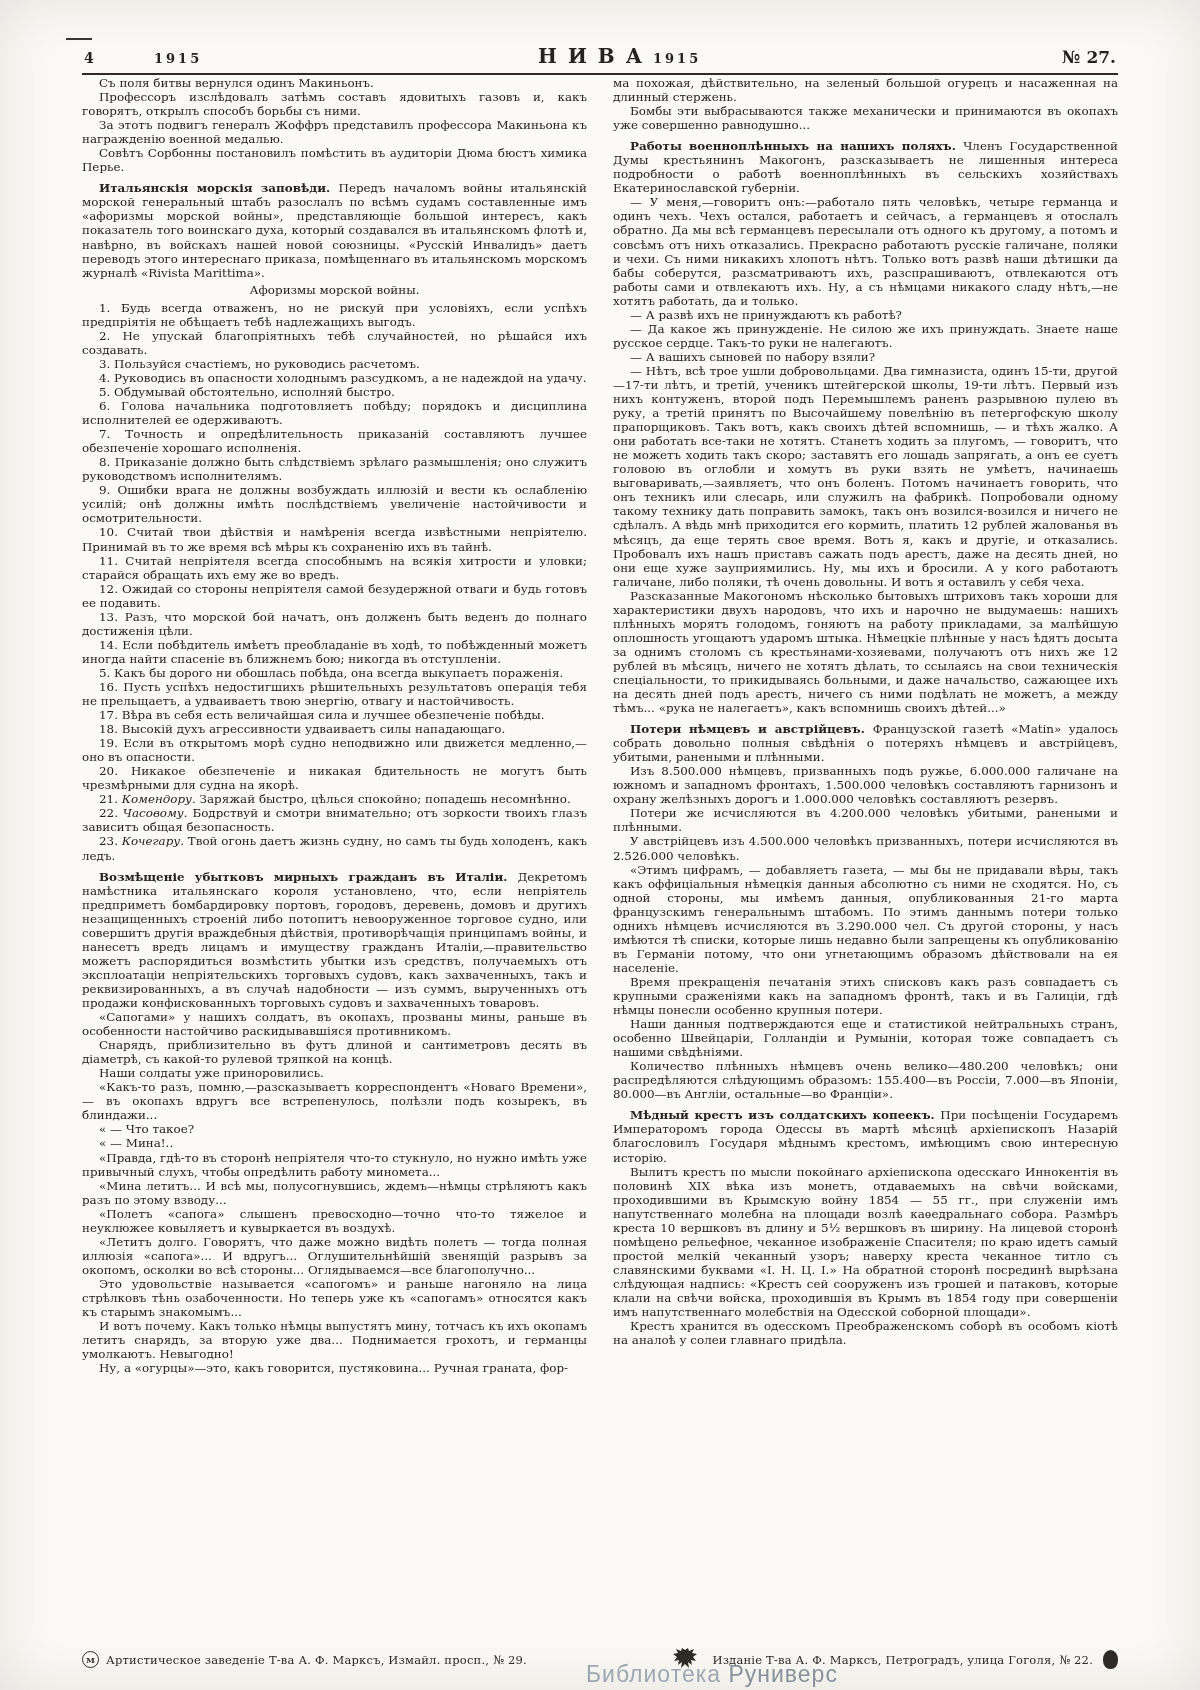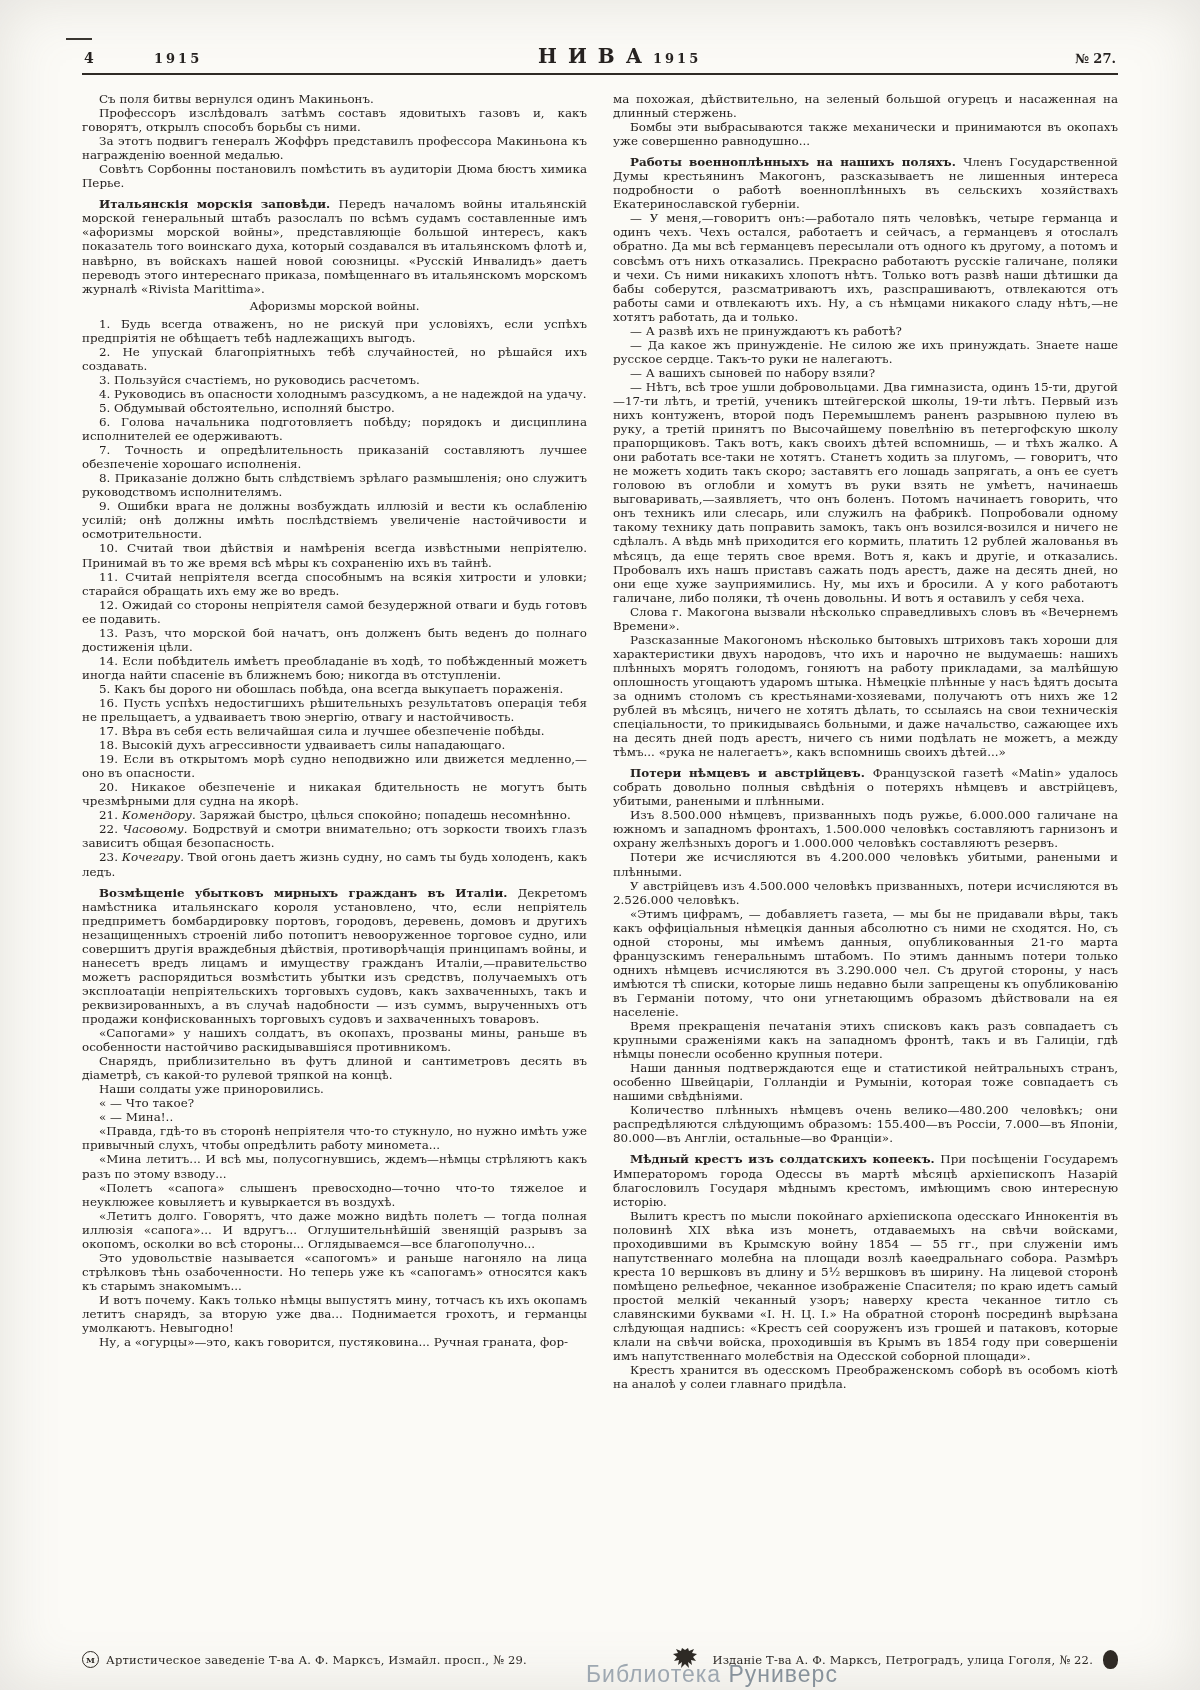--- a/index.html
+++ b/index.html
@@ -19,22 +19,22 @@
   .header {
     display:grid;
     grid-template-columns:70px 1fr auto 1fr 90px;
     align-items:baseline;
     padding:0 2px 5px 2px;
     border-bottom:2px solid #2f2a25;
   }
   .header .pageno { font-weight:bold; font-size:14px; }
   .header .year  { font-weight:bold; font-size:13px; letter-spacing:3px; text-align:left; }
   .header .title { font-weight:bold; font-size:20px; letter-spacing:11px; padding-left:11px; }
-  .header .issue { font-weight:bold; font-size:13px; text-align:right; }
-  .columns { display:flex; gap:26px; margin-top:17px; }
+  .header .issue { font-weight:bold; font-size:17px; text-align:right; }
+  .columns { display:flex; gap:26px; margin-top:1px; }
   .col { width:505px; font-size:11.9px; line-height:14.05px; text-align:justify; }
   .col p { text-indent:17px; }
   .col p.cont { text-indent:0; }
   .col p.center { text-align:center; text-indent:0; margin:3px 0 4px 0; }
   .col p.headp { margin-top:7px; }
   .lead-bold { font-weight:bold; }
   .lead-italic { font-style:italic; }
   .footer {
     position:absolute; left:82px; right:82px; bottom:18px;
     display:flex; align-items:center;
@@ -104,40 +104,40 @@
           <p>18. Высокій духъ агрессивности удваиваетъ силы нападающаго.</p>
           <p>19. Если въ открытомъ морѣ судно неподвижно или движется медленно,— оно въ опасности.</p>
           <p>20. Никакое обезпеченіе и никакая бдительность не могутъ быть чрезмѣрными для судна на якорѣ.</p>
           <p>21. <span class="lead-italic">Комендору. </span>Заряжай быстро, цѣлься спокойно; попадешь несомнѣнно.</p>
           <p>22. <span class="lead-italic">Часовому. </span>Бодрствуй и смотри внимательно; отъ зоркости твоихъ глазъ зависитъ общая безопасность.</p>
           <p>23. <span class="lead-italic">Кочегару. </span>Твой огонь даетъ жизнь судну, но самъ ты будь холоденъ, какъ ледъ.</p>
           <p class="headp"><span class="lead-bold">Возмѣщеніе убытковъ мирныхъ гражданъ въ Италіи. </span>Декретомъ намѣстника итальянскаго короля установлено, что, если непріятель предприметъ бомбардировку портовъ, городовъ, деревень, домовъ и другихъ незащищенныхъ строеній либо потопитъ невооруженное торговое судно, или совершитъ другія враждебныя дѣйствія, противорѣчащія принципамъ войны, и нанесетъ вредъ лицамъ и имуществу гражданъ Италіи,—правительство можетъ распорядиться возмѣстить убытки изъ средствъ, получаемыхъ отъ эксплоатаціи непріятельскихъ торговыхъ судовъ, какъ захваченныхъ, такъ и реквизированныхъ, а въ случаѣ надобности — изъ суммъ, вырученныхъ отъ продажи конфискованныхъ торговыхъ судовъ и захваченныхъ товаровъ.</p>
           <p>«Сапогами» у нашихъ солдатъ, въ окопахъ, прозваны мины, раньше въ особенности настойчиво раскидывавшіяся противникомъ.</p>
           <p>Снарядъ, приблизительно въ футъ длиной и сантиметровъ десять въ діаметрѣ, съ какой-то рулевой тряпкой на концѣ.</p>
           <p>Наши солдаты уже приноровились.</p>
+          <p>«Какъ-то разъ, помню,—разсказываетъ корреспондентъ «Новаго Времени»,— въ окопахъ вдругъ все встрепенулось, полѣзли подъ козырекъ, въ блиндажи...</p>
           <p>« — Что такое?</p>
           <p>« — Мина!..</p>
           <p>«Правда, гдѣ-то въ сторонѣ непріятеля что-то стукнуло, но нужно имѣть уже привычный слухъ, чтобы опредѣлить работу миномета...</p>
           <p>«Мина летитъ... И всѣ мы, полусогнувшись, ждемъ—нѣмцы стрѣляютъ какъ разъ по этому взводу...</p>
           <p>«Полетъ «сапога» слышенъ превосходно—точно что-то тяжелое и неуклюжее ковыляетъ и кувыркается въ воздухѣ.</p>
           <p>«Летитъ долго. Говорятъ, что даже можно видѣть полетъ — тогда полная иллюзія «сапога»... И вдругъ... Оглушительнѣйшій звенящій разрывъ за окопомъ, осколки во всѣ стороны... Оглядываемся—все благополучно...</p>
           <p>Это удовольствіе называется «сапогомъ» и раньше нагоняло на лица стрѣлковъ тѣнь озабоченности. Но теперь уже къ «сапогамъ» относятся какъ къ старымъ знакомымъ...</p>
           <p>И вотъ почему. Какъ только нѣмцы выпустятъ мину, тотчасъ къ ихъ окопамъ летитъ снарядъ, за вторую уже два... Поднимается грохотъ, и германцы умолкаютъ. Невыгодно!</p>
           <p>Ну, а «огурцы»—это, какъ говорится, пустяковина... Ручная граната, фор-</p>
         </div>
       <div class="col" id="col-right">
           <p class="cont">ма похожая, дѣйствительно, на зеленый большой огурецъ и насаженная на длинный стержень.</p>
           <p>Бомбы эти выбрасываются также механически и принимаются въ окопахъ уже совершенно равнодушно...</p>
           <p class="headp"><span class="lead-bold">Работы военноплѣнныхъ на нашихъ поляхъ. </span>Членъ Государственной Думы крестьянинъ Макогонъ, разсказываетъ не лишенныя интереса подробности о работѣ военноплѣнныхъ въ сельскихъ хозяйствахъ Екатеринославской губерніи.</p>
           <p>— У меня,—говоритъ онъ:—работало пять человѣкъ, четыре германца и одинъ чехъ. Чехъ остался, работаетъ и сейчасъ, а германцевъ я отослалъ обратно. Да мы всѣ германцевъ пересылали отъ одного къ другому, а потомъ и совсѣмъ отъ нихъ отказались. Прекрасно работаютъ русскіе галичане, поляки и чехи. Съ ними никакихъ хлопотъ нѣтъ. Только вотъ развѣ наши дѣтишки да бабы соберутся, разсматриваютъ ихъ, разспрашиваютъ, отвлекаются отъ работы сами и отвлекаютъ ихъ. Ну, а съ нѣмцами никакого сладу нѣтъ,—не хотятъ работать, да и только.</p>
           <p>— А развѣ ихъ не принуждаютъ къ работѣ?</p>
           <p>— Да какое жъ принужденіе. Не силою же ихъ принуждать. Знаете наше русское сердце. Такъ-то руки не налегаютъ.</p>
           <p>— А вашихъ сыновей по набору взяли?</p>
           <p>— Нѣтъ, всѣ трое ушли добровольцами. Два гимназиста, одинъ 15-ти, другой—17-ти лѣтъ, и третій, ученикъ штейгерской школы, 19-ти лѣтъ. Первый изъ нихъ контуженъ, второй подъ Перемышлемъ раненъ разрывною пулею въ руку, а третій принятъ по Высочайшему повелѣнію въ петергофскую школу прапорщиковъ. Такъ вотъ, какъ своихъ дѣтей вспомнишь, — и тѣхъ жалко. А они работать все-таки не хотятъ. Станетъ ходить за плугомъ, — говоритъ, что не можетъ ходить такъ скоро; заставятъ его лошадь запрягать, а онъ ее суетъ головою въ оглобли и хомутъ въ руки взять не умѣетъ, начинаешь выговаривать,—заявляетъ, что онъ боленъ. Потомъ начинаетъ говорить, что онъ техникъ или слесарь, или служилъ на фабрикѣ. Попробовали одному такому технику дать поправить замокъ, такъ онъ возился-возился и ничего не сдѣлалъ. А вѣдь мнѣ приходится его кормить, платить 12 рублей жалованья въ мѣсяцъ, да еще терять свое время. Вотъ я, какъ и другіе, и отказались. Пробовалъ ихъ нашъ приставъ сажать подъ арестъ, даже на десять дней, но они еще хуже зауприямились. Ну, мы ихъ и бросили. А у кого работаютъ галичане, либо поляки, тѣ очень довольны. И вотъ я оставилъ у себя чеха.</p>
-          <p>Слова г. Макогона вызвали нѣсколько справедливыхъ словъ въ «Вечернемъ Времени».</p>
           <p>Разсказанные Макогономъ нѣсколько бытовыхъ штриховъ такъ хороши для характеристики двухъ народовъ, что ихъ и нарочно не выдумаешь: нашихъ плѣнныхъ морятъ голодомъ, гоняютъ на работу прикладами, за малѣйшую оплошность угощаютъ ударомъ штыка. Нѣмецкіе плѣнные у насъ ѣдятъ досыта за однимъ столомъ съ крестьянами-хозяевами, получаютъ отъ нихъ же 12 рублей въ мѣсяцъ, ничего не хотятъ дѣлать, то ссылаясь на свои техническія спеціальности, то прикидываясь больными, и даже начальство, сажающее ихъ на десять дней подъ арестъ, ничего съ ними подѣлать не можетъ, а между тѣмъ... «рука не налегаетъ», какъ вспомнишь своихъ дѣтей...»</p>
           <p class="headp"><span class="lead-bold">Потери нѣмцевъ и австрійцевъ. </span>Французской газетѣ «Matin» удалось собрать довольно полныя свѣдѣнія о потеряхъ нѣмцевъ и австрійцевъ, убитыми, ранеными и плѣнными.</p>
           <p>Изъ 8.500.000 нѣмцевъ, призванныхъ подъ ружье, 6.000.000 галичане на южномъ и западномъ фронтахъ, 1.500.000 человѣкъ составляютъ гарнизонъ и охрану желѣзныхъ дорогъ и 1.000.000 человѣкъ составляютъ резервъ.</p>
           <p>Потери же исчисляются въ 4.200.000 человѣкъ убитыми, ранеными и плѣнными.</p>
           <p>У австрійцевъ изъ 4.500.000 человѣкъ призванныхъ, потери исчисляются въ 2.526.000 человѣкъ.</p>
           <p>«Этимъ цифрамъ, — добавляетъ газета, — мы бы не придавали вѣры, такъ какъ оффиціальныя нѣмецкія данныя абсолютно съ ними не сходятся. Но, съ одной стороны, мы имѣемъ данныя, опубликованныя 21-го марта французскимъ генеральнымъ штабомъ. По этимъ даннымъ потери только однихъ нѣмцевъ исчисляются въ 3.290.000 чел. Съ другой стороны, у насъ имѣются тѣ списки, которые лишь недавно были запрещены къ опубликованію въ Германіи потому, что они угнетающимъ образомъ дѣйствовали на ея населеніе.</p>
           <p>Время прекращенія печатанія этихъ списковъ какъ разъ совпадаетъ съ крупными сраженіями какъ на западномъ фронтѣ, такъ и въ Галиціи, гдѣ нѣмцы понесли особенно крупныя потери.</p>
           <p>Наши данныя подтверждаются еще и статистикой нейтральныхъ странъ, особенно Швейцаріи, Голландіи и Румыніи, которая тоже совпадаетъ съ нашими свѣдѣніями.</p>
           <p>Количество плѣнныхъ нѣмцевъ очень велико—480.200 человѣкъ; они распредѣляются слѣдующимъ образомъ: 155.400—въ Россіи, 7.000—въ Японіи, 80.000—въ Англіи, остальные—во Франціи».</p>
           <p class="headp"><span class="lead-bold">Мѣдный крестъ изъ солдатскихъ копеекъ. </span>При посѣщеніи Государемъ Императоромъ города Одессы въ мартѣ мѣсяцѣ архіепископъ Назарій благословилъ Государя мѣднымъ крестомъ, имѣющимъ свою интересную исторію.</p>

